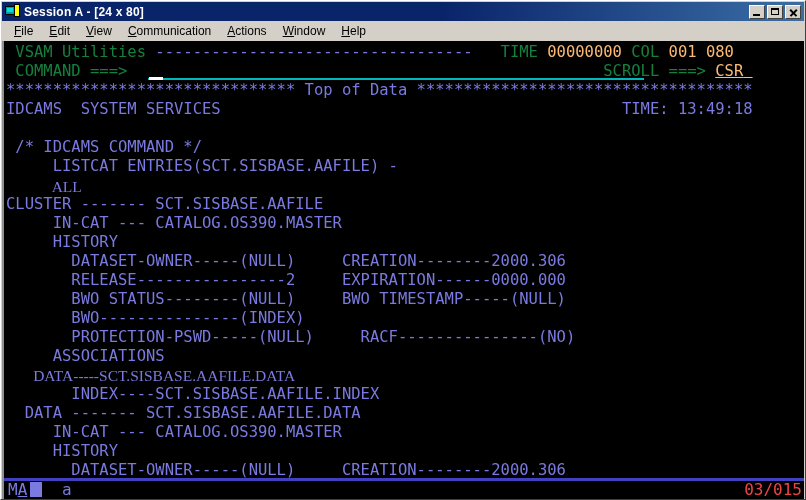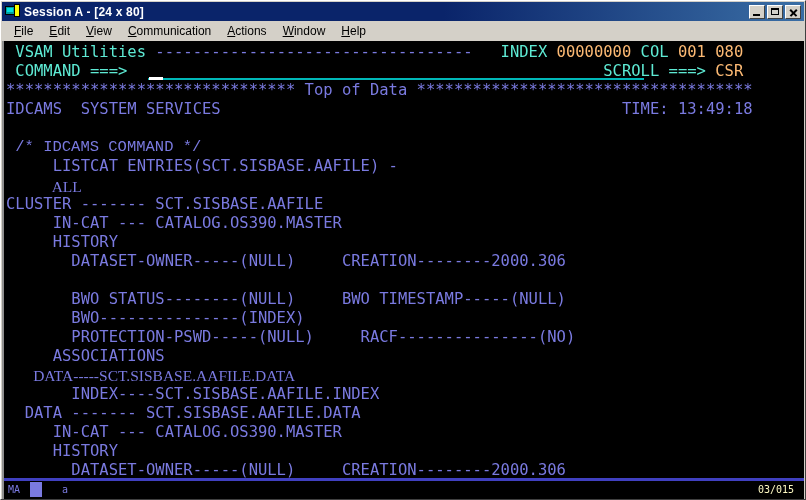--- a/index.html
+++ b/index.html
@@ -152,24 +152,24 @@
     left: 0;
     height: 19px;
     line-height: 19px;
     white-space: pre;
     font-family: "DejaVu Sans Mono", monospace;
     font-size: 15.5px;
     letter-spacing: 0px;
   }
   .row span { white-space: pre; }
 
-  .c-green  { color: #5eead4; }
+  .c-green  { color: #15803d; }
   .c-cyan   { color: #fdba74; }
   .c-blue   { color: #7a7ae0; }
-  .u        { }
+  .u        { text-decoration: underline; }
 
   .cmdline-underline {
     position: absolute;
     background: #00b8b8;
     height: 2px;
   }
   .cmd-cursor {
     position: absolute;
     background: #ffffff;
     height: 3px;
@@ -185,34 +185,34 @@
     background: #4040c0;
   }
   .oia {
     position: absolute;
     left: 0px;
     top: 440px;
     width: 802px;
     height: 18px;
     background: #000;
     font-family: "DejaVu Sans Mono", monospace;
-    font-size: 10px;
+    font-size: 16px;
     line-height: 18px;
     white-space: pre;
   }
   .oia .seg { position: absolute; top: 0; }
   .oia-ma    { left: 4px; color: #7a7ae0; }
   .oia-block {
     left: 26px; top: 1px;
     width: 12px; height: 15px;
     background: #7a7ae0;
     position: absolute;
   }
   .oia-sym   { left: 58px; color: #7a7ae0; }
-  .oia-pos   { right: 12px; color: #fef9c3; }
+  .oia-pos   { right: 4px; color: #ef4444; }
 </style>
 </head>
 <body>
 
 <div id="app">
 
   <div class="titlebar">
     <div class="title-icon">
       <div class="mon"></div>
       <div class="bar"></div>
@@ -237,34 +237,35 @@
     <div class="menu-item"><span class="acc">E</span>dit</div>
     <div class="menu-item"><span class="acc">V</span>iew</div>
     <div class="menu-item"><span class="acc">C</span>ommunication</div>
     <div class="menu-item"><span class="acc">A</span>ctions</div>
     <div class="menu-item"><span class="acc">W</span>indow</div>
     <div class="menu-item"><span class="acc">H</span>elp</div>
   </div>
 
   <div class="term-frame">
     <div class="screen" id="screen">
-        <div class="row" style="top: 0px; left: 2px;"><span class="c-green"> VSAM Utilities </span><span class="c-blue">----------------------------------</span><span class="c-blue">  </span><span class="c-green"> INDEX </span><span class="c-cyan">00000000</span><span class="c-green"> COL </span><span class="c-cyan">001</span><span class="c-green"> </span><span class="c-cyan">080</span></div>
+        <div class="row" style="top: 0px; left: 2px;"><span class="c-green"> VSAM Utilities </span><span class="c-blue">----------------------------------</span><span class="c-blue">  </span><span class="c-green"> TIME </span><span class="c-cyan">00000000</span><span class="c-green"> COL </span><span class="c-cyan">001</span><span class="c-green"> </span><span class="c-cyan">080</span></div>
         <div class="row" style="top: 19px; left: 2px;"><span class="c-green"> COMMAND ===&gt;</span><span class="c-green">                                                   </span><span class="c-green">SCROLL ===&gt; </span><span class="c-cyan u">CSR</span><span class="c-cyan u"> </span></div>
         <div class="cmdline-underline" style="left: 144px; top: 35px; width: 496px;"></div>
         <div class="cmd-cursor" style="left: 145px; top: 34px; width: 14px;"></div>
         <div class="row" style="top: 38px; left: 2px;"><span class="c-blue">******************************* Top of Data ************************************</span></div>
         <div class="row" style="top: 57px; left: 2px;"><span class="c-blue">IDCAMS  SYSTEM SERVICES</span><span class="c-blue">                                           </span><span class="c-blue">TIME: 13:49:18</span></div>
         <div class="row" style="top: 76px; left: 2px;"></div>
-        <div class="row" style="top: 95px; left: 2px; font-family: Liberation Mono, monospace;"><span class="c-blue"> /* IDCAMS COMMAND */</span></div>
+        <div class="row" style="top: 95px; left: 2px;"><span class="c-blue"> /* IDCAMS COMMAND */</span></div>
         <div class="row" style="top: 114px; left: 2px;"><span class="c-blue">     LISTCAT ENTRIES(SCT.SISBASE.AAFILE) -</span></div>
         <div class="row" style="top: 134px; left: 2px; font-family: Liberation Serif, serif;"><span class="c-blue">            ALL</span></div>
         <div class="row" style="top: 152px; left: 2px;"><span class="c-blue">CLUSTER ------- SCT.SISBASE.AAFILE</span></div>
         <div class="row" style="top: 171px; left: 2px;"><span class="c-blue">     IN-CAT --- CATALOG.OS390.MASTER</span></div>
         <div class="row" style="top: 190px; left: 2px;"><span class="c-blue">     HISTORY</span></div>
         <div class="row" style="top: 209px; left: 2px;"><span class="c-blue">       DATASET-OWNER-----(NULL)     CREATION--------2000.306</span></div>
+        <div class="row" style="top: 228px; left: 2px;"><span class="c-blue">       RELEASE----------------2     EXPIRATION------0000.000</span></div>
         <div class="row" style="top: 247px; left: 2px;"><span class="c-blue">       BWO STATUS--------(NULL)     BWO TIMESTAMP-----(NULL)</span></div>
         <div class="row" style="top: 266px; left: 2px;"><span class="c-blue">       BWO---------------(INDEX)</span></div>
         <div class="row" style="top: 285px; left: 2px; text-align: right;"><span class="c-blue">       PROTECTION-PSWD-----(NULL)     RACF---------------(NO)</span></div>
         <div class="row" style="top: 304px; left: 2px;"><span class="c-blue">     ASSOCIATIONS</span></div>
         <div class="row" style="top: 323px; left: 2px; font-family: Liberation Serif, serif;"><span class="c-blue">       DATA-----SCT.SISBASE.AAFILE.DATA</span></div>
         <div class="row" style="top: 342px; left: 2px;"><span class="c-blue">       INDEX----SCT.SISBASE.AAFILE.INDEX</span></div>
         <div class="row" style="top: 361px; left: 2px;"><span class="c-blue">  DATA ------- SCT.SISBASE.AAFILE.DATA</span></div>
         <div class="row" style="top: 380px; left: 2px;"><span class="c-blue">     IN-CAT --- CATALOG.OS390.MASTER</span></div>
         <div class="row" style="top: 399px; left: 2px;"><span class="c-blue">     HISTORY</span></div>
         <div class="row" style="top: 418px; left: 2px;"><span class="c-blue">       DATASET-OWNER-----(NULL)     CREATION--------2000.306</span></div>

